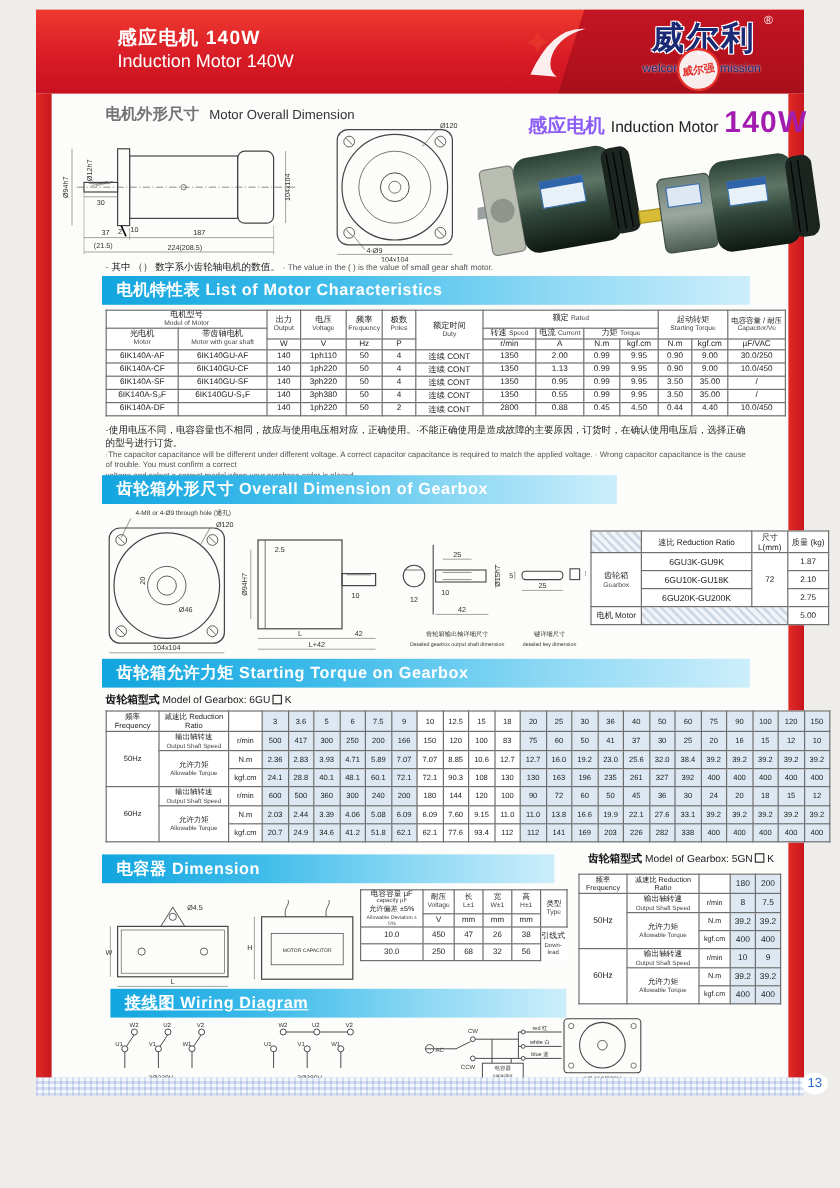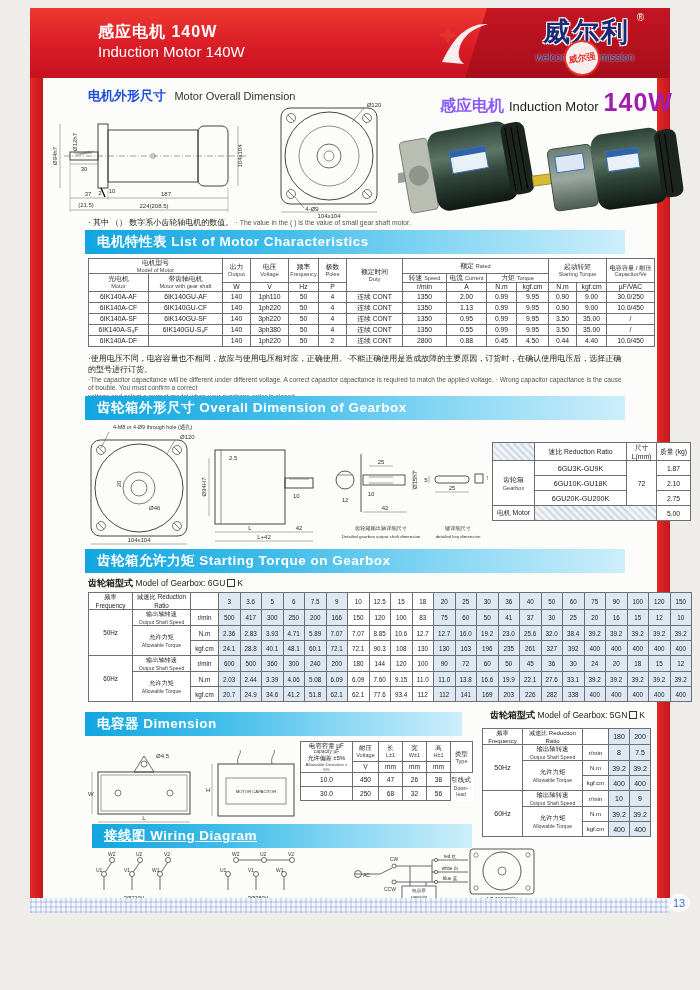--- a/index.html
+++ b/index.html
@@ -13,21 +13,21 @@
   .logo-panel{position:absolute;right:0;top:0;width:205px;height:70px;background:linear-gradient(180deg,#c41523,#a90e1b);clip-path:polygon(22px 0,100% 0,100% 100%,0 100%);}
   .brand{position:absolute;right:40px;top:6px;font-size:27px;font-weight:bold;color:#1b2a75;letter-spacing:2px;
          text-shadow:-1px -1px 0 #fff,1px -1px 0 #fff,-1px 1px 0 #fff,1px 1px 0 #fff;}
   .brand-reg{position:absolute;right:26px;top:4px;font-size:10px;color:#fff;}
   .brand-sub{position:absolute;right:36px;top:44px;font-size:10px;color:#1b2a75;text-shadow:0 0 2px #fff;}
   .stamp{position:absolute;right:70px;top:32px;width:36px;height:36px;border:2px solid #e5322b;border-radius:50%;
          background:rgba(255,255,255,.92);color:#e5322b;font-size:9px;font-weight:bold;display:flex;align-items:center;justify-content:center;transform:rotate(-8deg);}
   .redbar{position:absolute;top:78px;width:13px;height:820px;background:linear-gradient(90deg,#e02a24,#c8161f);}
   .redbar.l{left:30px;} .redbar.r{left:657px;}
   .h1{position:absolute;left:88px;top:86px;}
-  .h1 .zh{font-size:13px;font-weight:bold;color:#1d4ed8;} .h1 .en{font-size:11px;color:#333;margin-left:4px;}
+  .h1 .zh{font-size:13px;font-weight:bold;color:#737373;} .h1 .en{font-size:11px;color:#333;margin-left:4px;}
   .note1{position:absolute;left:88px;top:217px;font-size:8px;color:#222;width:400px;}
   .product{position:absolute;left:440px;top:88px;display:flex;align-items:baseline;white-space:nowrap;}
   .product .zh{font-size:16px;font-weight:bold;color:#8b5cf6;}
   .product .en{font-size:13px;color:#222;margin:0 5px;}
   .product .pw{font-size:25px;font-weight:bold;color:#a21caf;letter-spacing:1px;}
   .secbar{position:absolute;height:24px;line-height:24px;padding-left:12px;color:#fff;font-size:13.5px;font-weight:bold;letter-spacing:.5px;
           background:linear-gradient(90deg,#12a5df 0%,#3fbcea 35%,#8fd9f4 70%,#cdeefb 100%);}
   svg{font-family:"Liberation Sans","DejaVu Sans",sans-serif;}
   svg text{fill:#333;}
   .dt{border-collapse:collapse;table-layout:fixed;background:#fff;position:absolute;}
@@ -366,21 +366,21 @@
         </tr>
   </tbody>
     </table>
 
   <div class="notes">
     <div class="nzh">·使用电压不同，电容容量也不相同，故应与使用电压相对应，正确使用。·不能正确使用是造成故障的主要原因，订货时，在确认使用电压后，选择正确的型号进行订货。</div>
     <div class="nen">·The capacitor capacitance will be different under different voltage. A correct capacitor capacitance is required to match the applied voltage. · Wrong capacitor capacitance is the cause of trouble. You must confirm a correct</div>
     <div class="nen">voltage and select a correct model when your purchase order is placed.</div>
   </div>
 
-  <div class="secbar" style="left:85px;top:396px;width:540px;">齿轮箱外形尺寸 Overall Dimension of Gearbox</div>
+  <div class="secbar" style="left:85px;top:396px;width:429px;">齿轮箱外形尺寸 Overall Dimension of Gearbox</div>
 
   <svg style="position:absolute;left:83px;top:420px;" width="405" height="128" viewBox="0 0 405 128">
 
     <g stroke="#444" fill="none" stroke-width="1">
       <rect x="8" y="20" width="96" height="96" rx="9"></rect>
       <circle cx="56" cy="68" r="44"></circle>
       <circle cx="56" cy="68" r="16" stroke-width="0.7"></circle>
       <circle cx="56" cy="68" r="8" stroke-width="0.7"></circle>
       <g stroke-width="0.7">
         <circle cx="18" cy="30" r="4.5"></circle>

